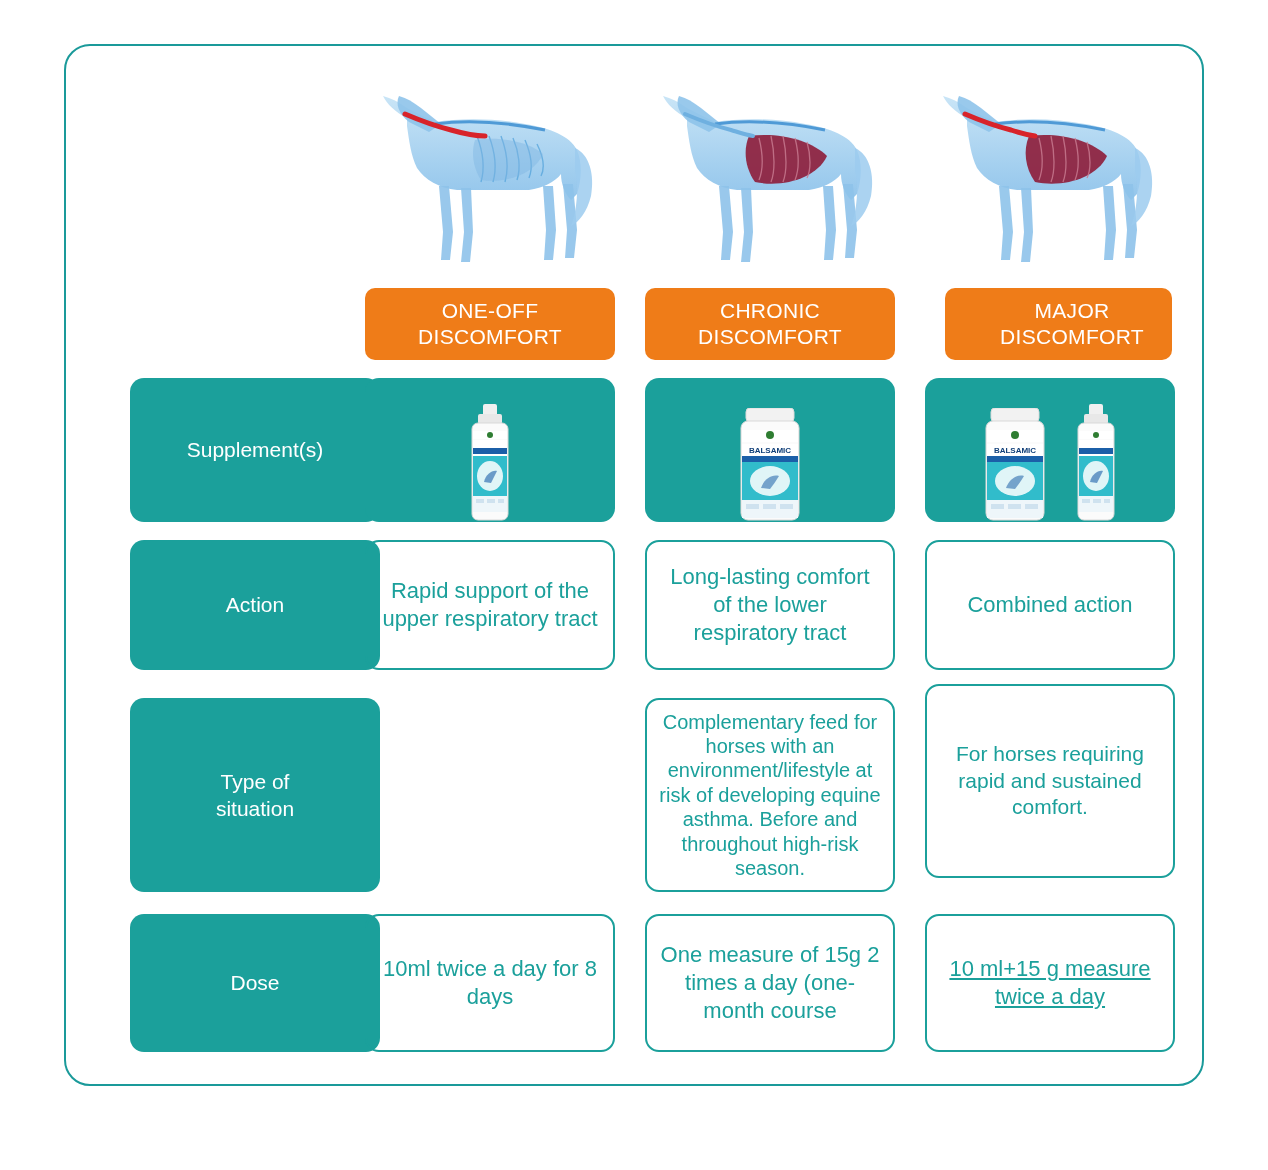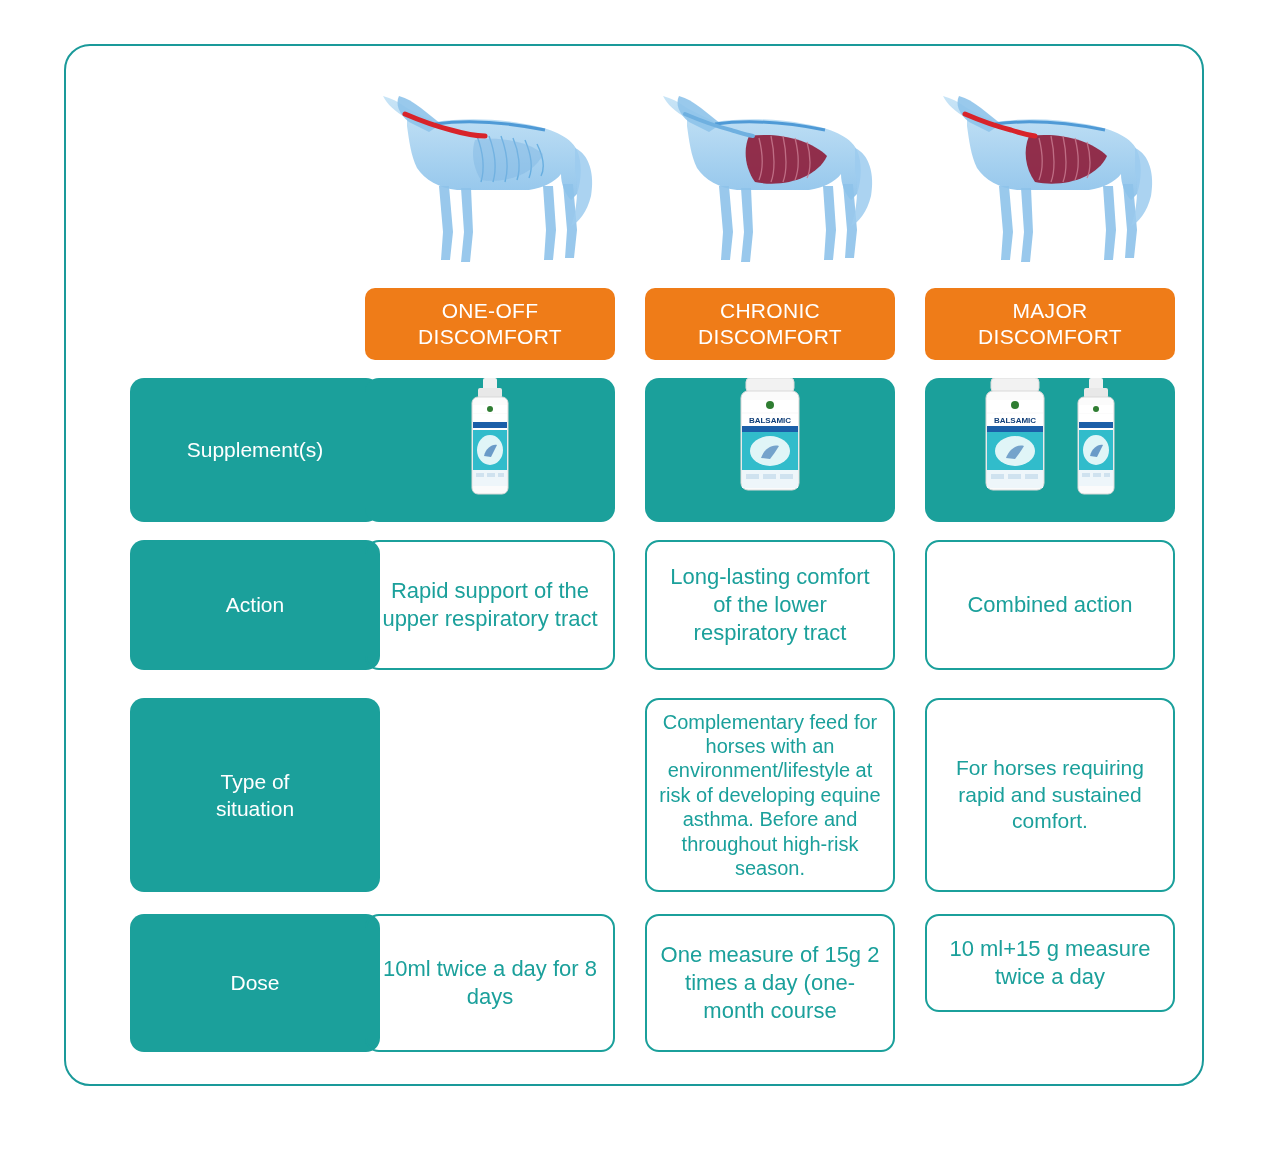--- a/index.html
+++ b/index.html
@@ -73,21 +73,21 @@
     left: 90px;
     width: 250px;
     margin-left: 40px;
   }
 
   
   .supp-cell {
     background: #1ba09b;
     border-radius: 14px;
     display: flex;
-    align-items: flex-start;
+    align-items: flex-end;
     justify-content: center;
     gap: 18px;
   }
 
   
   .outline-cell {
     border: 2px solid #1ba09b;
     border-radius: 14px;
     color: #1ba09b;
     display: flex;
@@ -217,21 +217,21 @@
       <div>ONE-OFF</div>
       <div>DISCOMFORT</div>
     </div>
   </div>
   <div class="col-head pill-orange" style="left:645px; width:250px;">
     <div>
       <div>CHRONIC</div>
       <div>DISCOMFORT</div>
     </div>
   </div>
-  <div class="col-head pill-orange" style="left:925px; width:250px;">
+  <div class="col-head pill-orange" style="left:945px; width:200px;padding-left:27px;">
     <div>
       <div>MAJOR</div>
       <div>DISCOMFORT</div>
     </div>
   </div>
 
   <div class="cell pill-teal" style="top:378px; height:144px;">
     <span>Supplement(s)</span>
   </div>
 
@@ -331,29 +331,29 @@
 
   <div class="cell pill-teal" style="top:698px; height:194px;">
     <div>
       <div>Type of</div>
       <div>situation</div>
     </div>
   </div>
   <div class="cell outline-cell t-situation dense" style="left:645px; top:698px; width:250px; height:194px;">
     <span>Complementary feed for horses with an environment/lifestyle at risk of developing equine asthma. Before and throughout high-risk season.</span>
   </div>
-  <div class="cell outline-cell t-situation" style="left:925px; top:698px; width:250px; height:194px;">
+  <div class="cell outline-cell t-situation" style="left:925px; top:684px; width:250px; height:194px;">
     <span>For horses requiring rapid and sustained comfort.</span>
   </div>
 
   <div class="cell pill-teal" style="top:914px; height:138px;">
     <span>Dose</span>
   </div>
   <div class="cell outline-cell t-dose" style="left:365px; top:914px; width:250px; height:138px;">
     <span>10ml twice a day for 8 days</span>
   </div>
   <div class="cell outline-cell t-dose" style="left:645px; top:914px; width:250px; height:138px;">
     <span>One measure of 15g 2 times a day (one-month course</span>
   </div>
-  <div class="cell outline-cell t-dose" style="left:925px; top:914px; width:250px; height:98px;">
+  <div class="cell outline-cell t-dose" style="left:925px; top:914px; width:250px; height:138px;text-decoration:underline;">
     <span>10 ml+15 g measure twice a day</span>
   </div>
 </div>
 
 </body></html>

